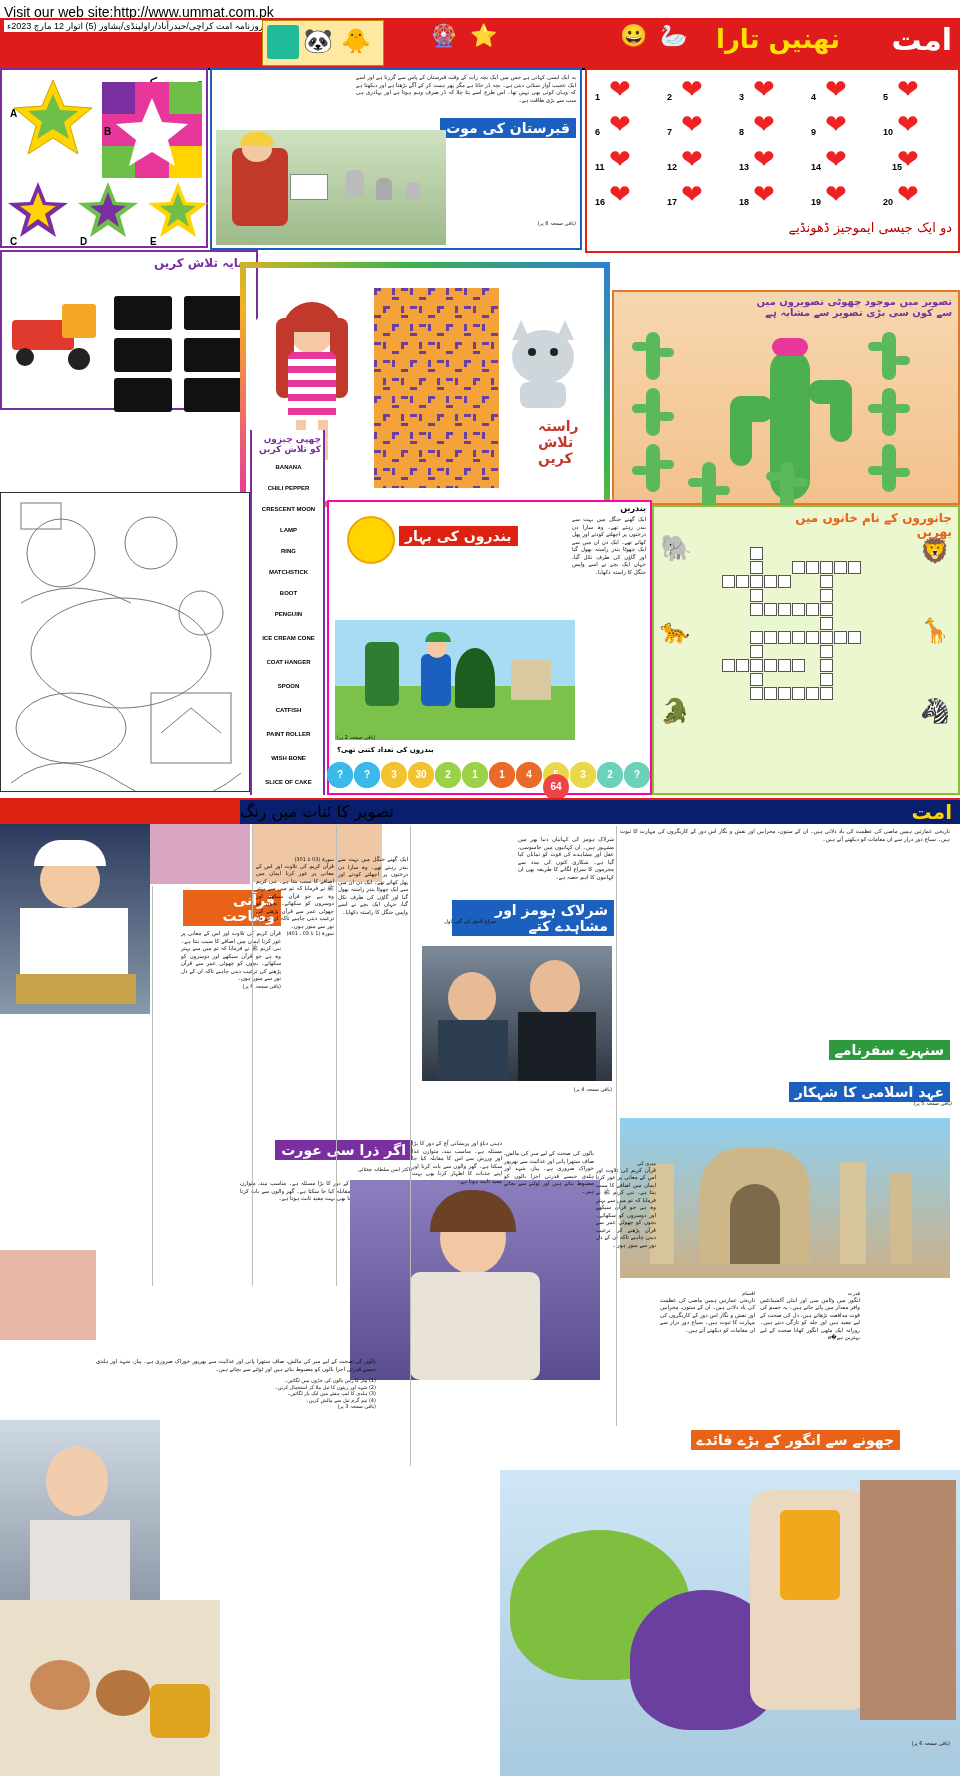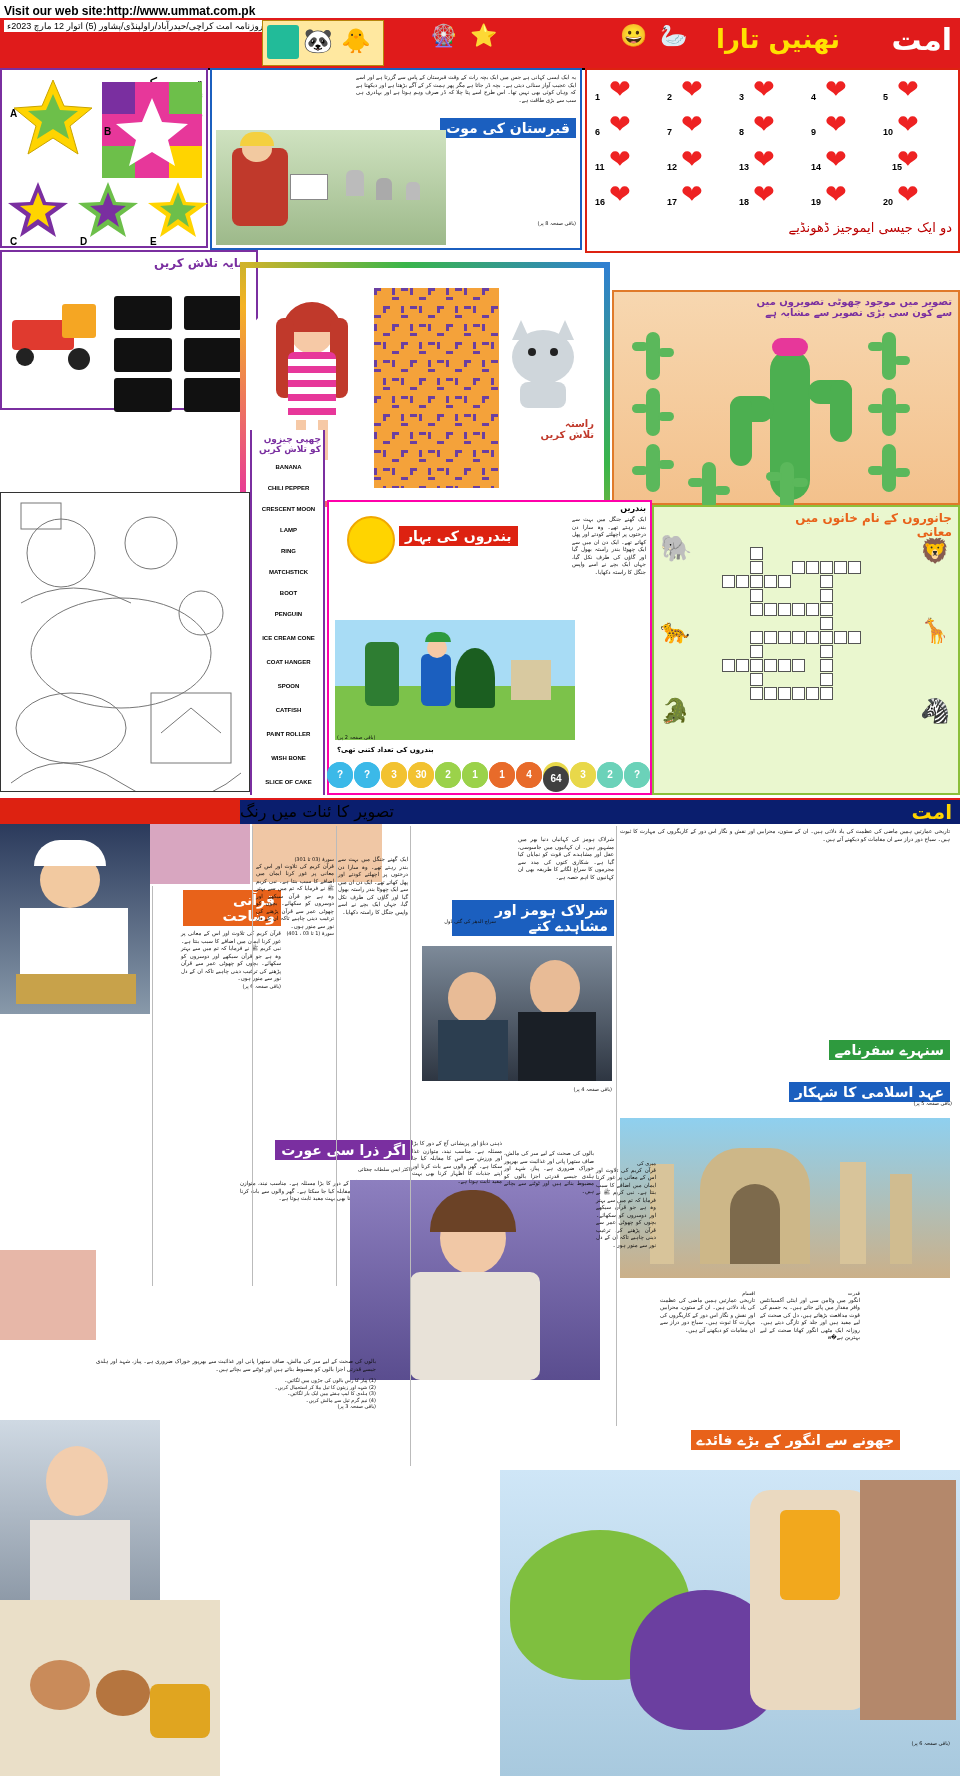--- a/index.html
+++ b/index.html
@@ -1,20 +1,20 @@
 <!DOCTYPE html>
 <html><head>
 <meta charset="utf-8">
 <style>
   html,body{margin:0;padding:0;background:#fff;}
   body{width:960px;font-family:"Liberation Sans",sans-serif;}
   .page{position:relative;width:960px;height:1776px;overflow:hidden;background:#fff;}
   .urdu{font-family:"DejaVu Sans",sans-serif;direction:rtl;unicode-bidi:bidi-override;}
   
-  .topbar{position:absolute;left:0;top:0;width:960px;height:22px;font-size:12px;color:#000;padding:4px 0 0 4px;box-sizing:border-box;font-weight:bold;}
+  .topbar{position:absolute;left:0;top:0;width:960px;height:22px;font-size:14px;color:#000;padding:4px 0 0 4px;box-sizing:border-box;}
   
   .masthead{position:absolute;left:0;top:18px;width:960px;height:50px;background:#e01b1b;border-bottom:2px solid #000;}
   .mast-left{position:absolute;left:4px;top:2px;font-size:9px;color:#000;background:#fff;padding:1px 3px;}
   .mast-title{position:absolute;right:8px;top:4px;font-size:30px;color:#fff;font-weight:bold;}
   .mast-sub{position:absolute;right:120px;top:6px;font-size:26px;color:#ffe100;font-weight:bold;}
   .mast-emoji{position:absolute;top:5px;font-size:22px;}
   
   .panel{position:absolute;box-sizing:border-box;}
   .hd{font-size:14px;font-weight:bold;color:#fff;padding:2px 6px;display:inline-block;}
   .smalltext{font-size:5.5px;line-height:7.5px;color:#111;text-align:justify;}
@@ -450,21 +450,21 @@
     </div>
 
     <div style="position:absolute;right:16px;top:52px;width:90px;height:90px;">
       <div style="position:absolute;left:14px;top:10px;width:62px;height:54px;background:#cfd6db;border-radius:50%;"></div>
       <div style="position:absolute;left:14px;top:0px;width:18px;height:20px;background:#cfd6db;clip-path:polygon(0 100%,50% 0,100% 100%);"></div>
       <div style="position:absolute;left:58px;top:0px;width:18px;height:20px;background:#cfd6db;clip-path:polygon(0 100%,50% 0,100% 100%);"></div>
       <div style="position:absolute;left:30px;top:28px;width:8px;height:8px;background:#222;border-radius:50%;"></div>
       <div style="position:absolute;left:52px;top:28px;width:8px;height:8px;background:#222;border-radius:50%;"></div>
       <div style="position:absolute;left:22px;top:62px;width:46px;height:26px;background:#cfd6db;border-radius:8px;"></div>
     </div>
-    <div class="urdu" style="position:absolute;right:10px;top:150px;width:56px;text-align:right;font-size:10px;font-weight:bold;color:#c0392b;">راستہ تلاش کریں</div>
+    <div class="urdu" style="position:absolute;right:10px;top:150px;width:56px;text-align:left;font-size:14px;font-weight:bold;color:#c0392b;">راستہ تلاش کریں</div>
   </div>
 
   <div class="cactus-box">
     <div class="urdu" style="position:absolute;right:6px;top:4px;width:200px;font-size:10px;font-weight:bold;color:#7a2fa0;text-align:right;">تصویر میں موجود چھوٹی تصویروں میں سے کون سی بڑی تصویر سے مشابہ ہے</div>
     <div id="cactus-holder">
         <div style="position:absolute;left:110px;top:58px;width:130px;height:150px;">
           <div style="position:absolute;left:46px;top:0;width:40px;height:150px;background:#4caf50;border-radius:20px;"></div>
           <div style="position:absolute;left:6px;top:46px;width:44px;height:26px;background:#4caf50;border-radius:14px;"></div>
           <div style="position:absolute;left:6px;top:46px;width:22px;height:70px;background:#4caf50;border-radius:12px;"></div>
           <div style="position:absolute;left:84px;top:30px;width:44px;height:24px;background:#4caf50;border-radius:12px;"></div>
@@ -615,29 +615,29 @@
         <div class="numcell" style="left:270px;top:0px;background:#6bd2b9;color:#fff;">?</div>
         <div class="numcell" style="left:297px;top:0px;background:#6bd2b9;color:#fff;">?</div>
         <div class="numcell" style="left:0px;top:0px;background:#3bb9e8;color:#fff;">?</div>
         <div class="numcell" style="left:27px;top:0px;background:#3bb9e8;color:#fff;">?</div>
         <div class="numcell" style="left:54px;top:0px;background:#f2c230;color:#fff;">3</div>
         <div class="numcell" style="left:81px;top:0px;background:#f2c230;color:#fff;">30</div>
         <div class="numcell" style="left:108px;top:0px;background:#9bd24a;color:#fff;">2</div>
         <div class="numcell" style="left:135px;top:0px;background:#9bd24a;color:#fff;">1</div>
         <div class="numcell" style="left:162px;top:0px;background:#e86b2a;color:#fff;">1</div>
         <div class="numcell" style="left:189px;top:0px;background:#e86b2a;color:#fff;">4</div>
-        <div class="numcell" style="left:216px;top:4px;background:#404040;color:#fff;">64</div>
+        <div class="numcell" style="left:216px;top:12px;background:#ef4444;color:#fff;">64</div>
         <div class="numcell" style="left:243px;top:0px;background:#e8d84a;color:#fff;">3</div>
         <div class="numcell" style="left:270px;top:0px;background:#6bd2b9;color:#fff;">2</div>
         <div class="numcell" style="left:297px;top:0px;background:#6bd2b9;color:#fff;">?</div>
       </div>
   </div>
 
   <div class="cross">
-    <div class="urdu" style="position:absolute;right:6px;top:4px;width:190px;font-size:12px;font-weight:bold;color:#e8621a;text-align:right;">جانوروں کے نام خانوں میں معانی</div>
+    <div class="urdu" style="position:absolute;right:6px;top:4px;width:190px;font-size:12px;font-weight:bold;color:#e8621a;text-align:right;">جانوروں کے نام خانوں میں بھریں</div>
     <div style="position:absolute;left:6px;top:26px;font-size:26px;">🐘</div>
     <div style="position:absolute;left:6px;top:110px;font-size:24px;">🐆</div>
     <div style="position:absolute;left:6px;top:190px;font-size:24px;">🐊</div>
     <div style="position:absolute;right:8px;top:30px;font-size:24px;">🦁</div>
     <div style="position:absolute;right:8px;top:110px;font-size:24px;">🦒</div>
     <div style="position:absolute;right:8px;top:190px;font-size:24px;">🦓</div>
     <div id="cw-holder" style="position:absolute;left:68px;top:40px;width:170px;height:200px;">
         <div class="cwc" style="left:28px;top:0px"></div>
         <div class="cwc" style="left:28px;top:14px"></div>
         <div class="cwc" style="left:70px;top:14px"></div>

